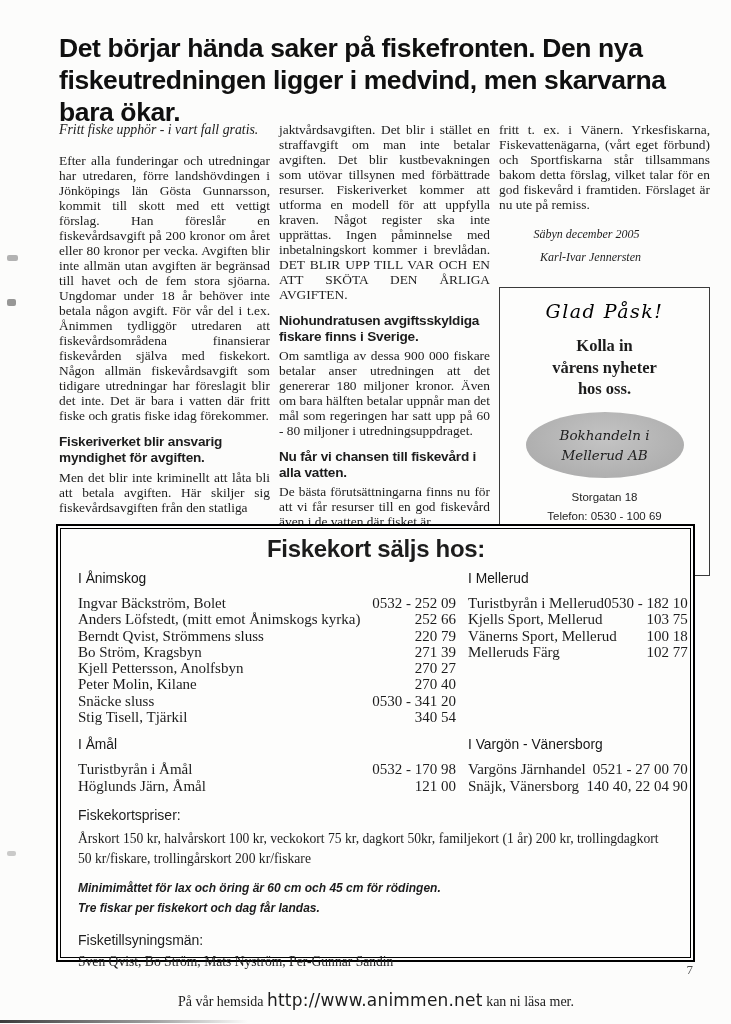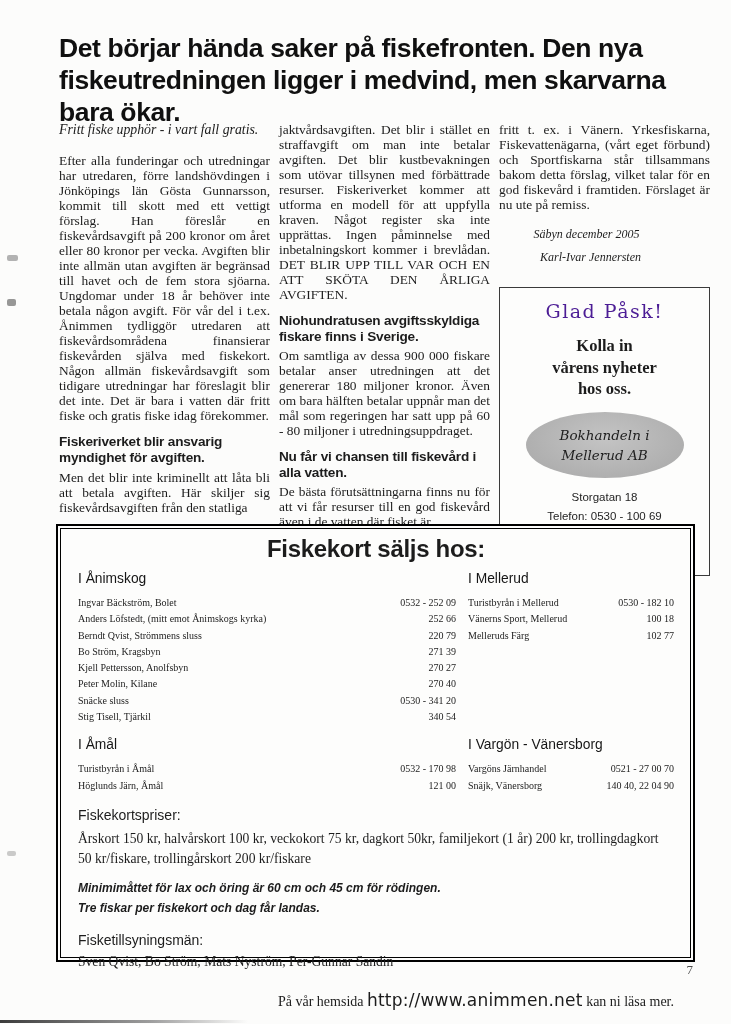--- a/index.html
+++ b/index.html
@@ -37,22 +37,22 @@
   .byline { text-align: center; font-style: italic; font-size: 12px; padding-right: 36px; }
   .byline-place { margin-top: 16px; }
   .byline-author { margin-top: 10px; padding-right: 28px; }
 
   
   .ad-box {
     margin-top: 22px; border: 1.5px solid #3a3a3a;
     padding: 13px 4px 12px; text-align: center; background: #fdfdfc;
   }
   .ad-greeting {
-    font-family: "DejaVu Serif", serif; 
-    font-size: 19px; letter-spacing: 1.5px; color: #4c1d95; margin-bottom: 13px;
+    font-family: "DejaVu Serif", serif; font-style: italic;
+    font-size: 19px; letter-spacing: 1.5px; color: #000000; margin-bottom: 13px;
   }
   .ad-message {
     font-family: "Liberation Serif", serif; font-weight: bold;
     font-size: 16.5px; line-height: 1.3; white-space: pre-line; margin-bottom: 13px;
   }
   .ad-oval {
     width: 158px; height: 66px; margin: 0 auto 10px;
     background: radial-gradient(ellipse at 50% 40%, #c4c4c4 0%, #ababab 85%);
     border-radius: 50%;
     display: flex; flex-direction: column; justify-content: center; align-items: center;
@@ -71,36 +71,36 @@
     text-align: center; font-family: "Liberation Sans", sans-serif;
     font-weight: bold; font-size: 24px; letter-spacing: -0.3px; margin: 1px 0 8px;
   }
   .vgrid { display: grid; grid-template-columns: 378px 1fr; column-gap: 12px; row-gap: 12px; }
   .vsection-heading {
     font-family: "Liberation Sans", sans-serif; font-size: 13.8px;
     margin: 0 0 9px 0; color: #161616;
   }
   .vrow {
     display: flex; justify-content: space-between;
-    font-size: 10px; line-height: 16.3px;
+    font-size: 15px; line-height: 16.3px;
   }
   .vname { white-space: nowrap; }
   .vphone { white-space: nowrap; text-align: right; }
 
   .fprices-heading, .fsupervisors-heading {
     font-family: "Liberation Sans", sans-serif; font-size: 14px; margin: 13px 0 6px;
   }
   .fprices-text { font-size: 13.6px; line-height: 1.45; }
   .frules { margin: 11px 0 9px; }
   .frule {
     font-family: "Liberation Sans", sans-serif; font-weight: bold; font-style: italic;
     font-size: 12px; line-height: 1.65;
   }
   .fsupervisors { font-size: 13.6px; margin-bottom: 20px; }
-  .fwebsite { text-align: right; margin-top: 9px; font-size: 14px; }
+  .fwebsite { text-align: center; margin-top: 9px; font-size: 14px; }
   .fwebsite .url { font-family: "DejaVu Sans", sans-serif; font-size: 17px; letter-spacing: 0.2px; }
 
   
   .page-number { position: absolute; right: 38px; bottom: 46px; font-size: 13px; color: #4a4a4a; }
   .artifact { position: absolute; border-radius: 2px; }
   .artifact-1 { left: 7px; top: 255px; width: 11px; height: 6px; background: #9a9a9a; opacity: .75; }
   .artifact-2 { left: 7px; top: 299px; width: 9px; height: 7px; background: #7d7d7d; opacity: .8; }
   .artifact-3 { left: 7px; top: 851px; width: 9px; height: 5px; background: #a8a8a8; opacity: .6; }
   .bottom-smudge {
     position: absolute; left: 0; bottom: 1px; width: 248px; height: 3px;
@@ -195,20 +195,24 @@
           </div>
       </div>
 
       <div>
         <div class="vsection-heading">I Mellerud</div>
         <div class="vrow">
             <span class="vname">Turistbyrån i Mellerud</span>
             <span class="vphone">0530 - 182 10</span>
           </div>
         <div class="vrow">
+            <span class="vname">Kjells Sport, Mellerud</span>
+            <span class="vphone">103 75</span>
+          </div>
+        <div class="vrow">
             <span class="vname">Vänerns Sport, Mellerud</span>
             <span class="vphone">100 18</span>
           </div>
         <div class="vrow">
             <span class="vname">Melleruds Färg</span>
             <span class="vphone">102 77</span>
           </div>
       </div>
 
       <div>

